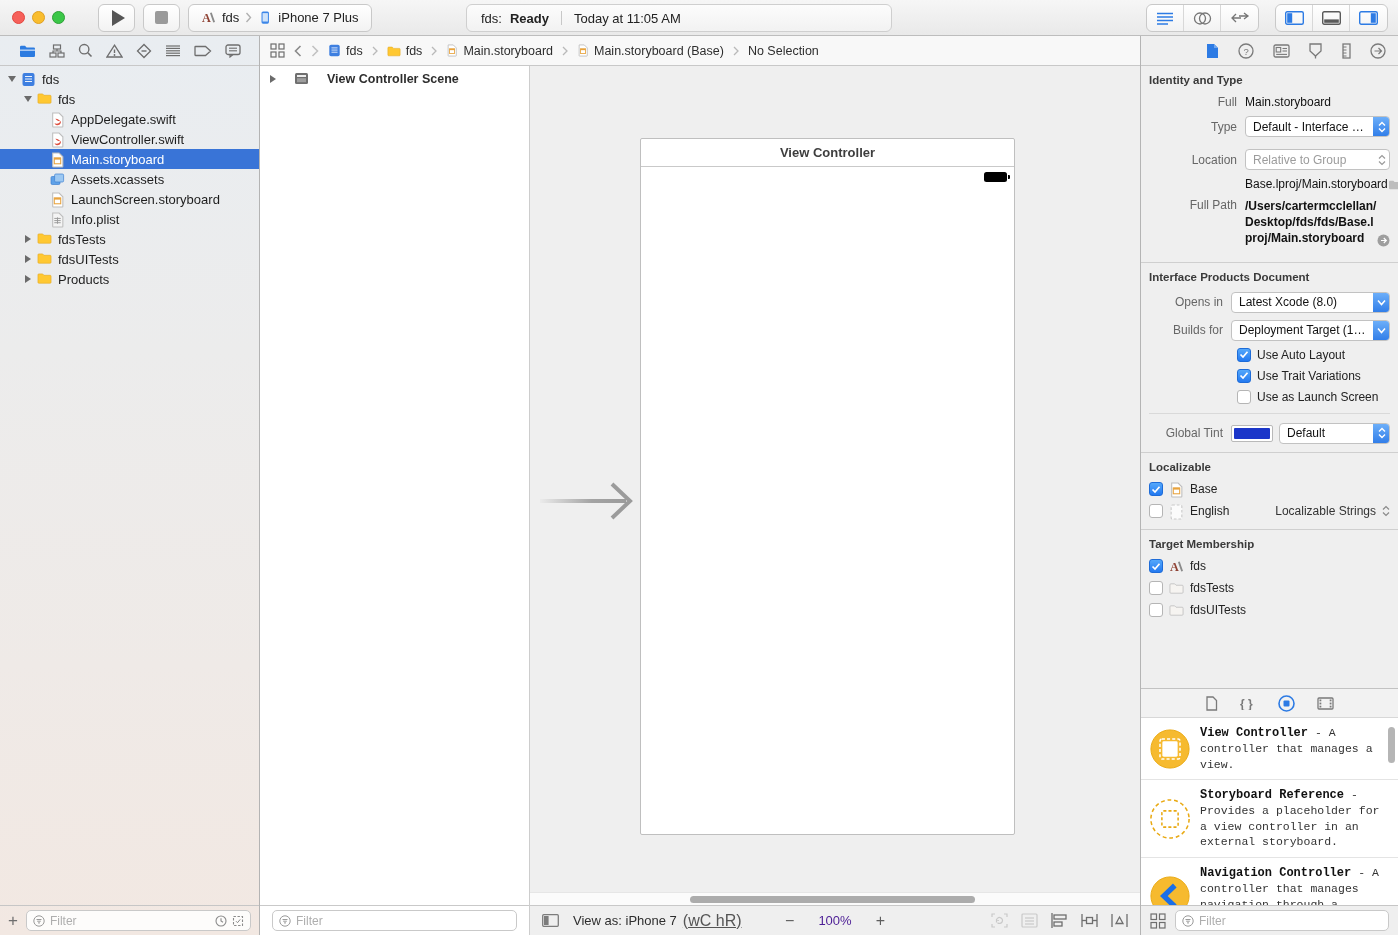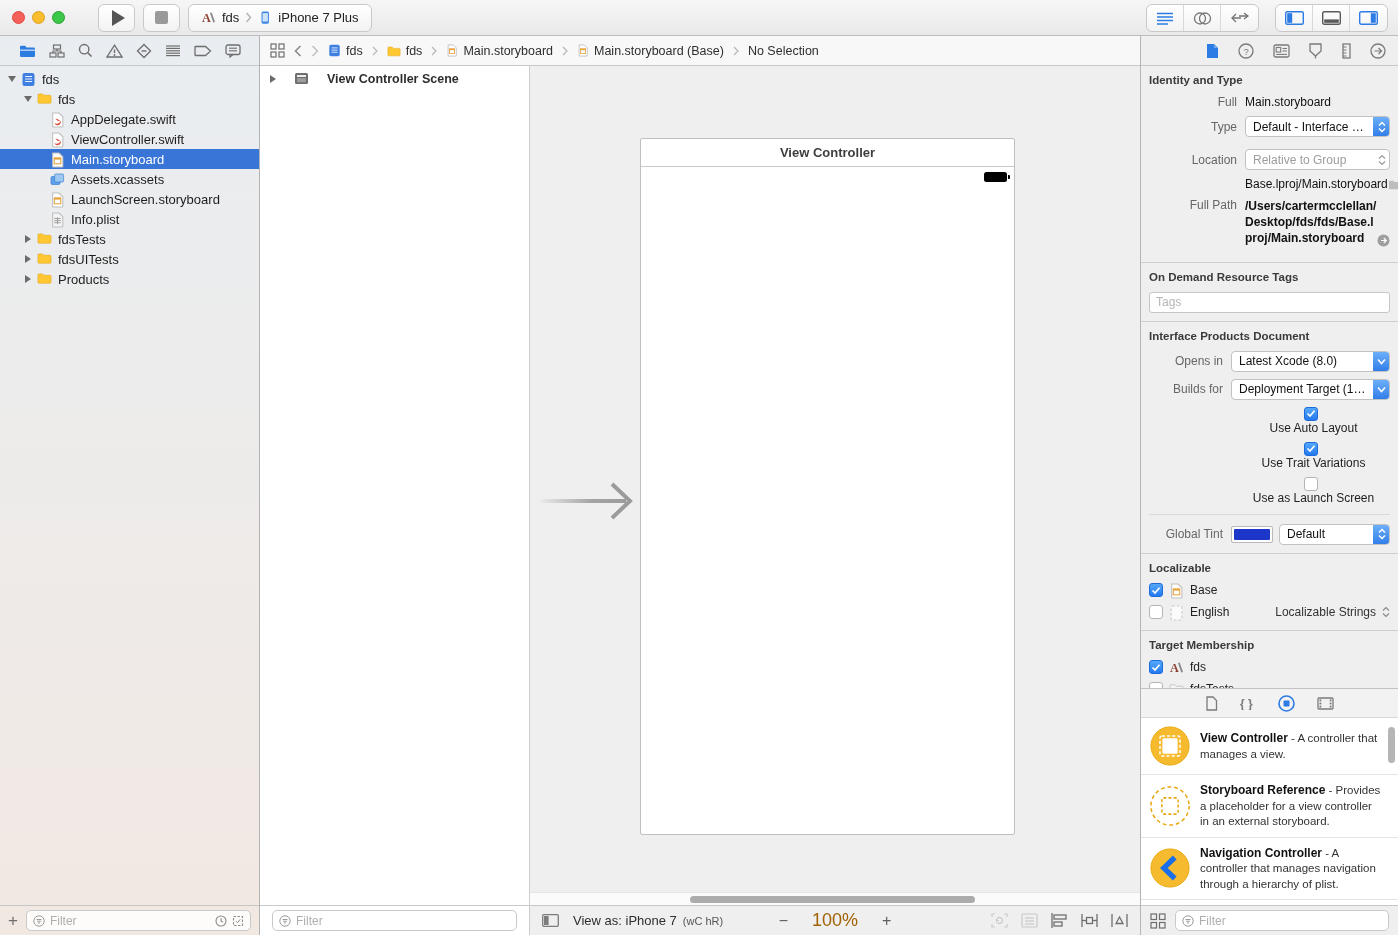--- a/index.html
+++ b/index.html
@@ -71,24 +71,24 @@
   .vc-titlebar { height:28px; border-bottom:1px solid #C9C9C9; display:flex; align-items:center; justify-content:center;
     font-weight:600; font-size:13px; color:#3E3E3E; }
   .battery { position:absolute; right:7px; top:33px; width:23px; height:10px; background:#000; border-radius:2.5px; }
   .battery::after { content:""; position:absolute; right:-3px; top:3px; width:2px; height:4px; background:#000; border-radius:0 1px 1px 0; }
   .init-arrow { position:absolute; left:10px; top:412px; }
   .scroll-strip { position:absolute; left:0; right:0; bottom:0; height:13px; background:#FBFBFB; border-top:1px solid #E6E6E6; }
   .hthumb { position:absolute; left:160px; top:3px; width:285px; height:7px; border-radius:4px; background:#ACACAC; }
   .canvas-bottom { height:30px; flex:none; border-top:1px solid #C8C8C8; background:#EFEFEF;
     display:flex; align-items:center; padding:0 12px; gap:14px; position:relative; }
   .viewas { font-size:13px; color:#2E2E2E; }
-  .traits { font-size:11px; color:#555; margin-left:-8px; }
+  .traits { font-size:16px; color:#555; margin-left:-8px;text-decoration:underline; }
   .zoom-ctrl { position:absolute; left:50%; transform:translateX(-50%); display:flex; align-items:center; gap:24px; }
   .zoom-sign { font-size:16px; color:#5E5E5E; cursor:default; }
-  .zoom-val { font-size:18px; color:#a16207; }
+  .zoom-val { font-size:13px; color:#4c1d95; }
   .constraints { margin-left:auto; display:flex; gap:13px; align-items:center; }
 
   
   .inspector { position:absolute; top:36px; left:1140px; width:258px; height:899px; border-left:1px solid #B4B4B4;
     background:#EFEFEF; display:flex; flex-direction:column; }
   .insp-tabs { height:30px; flex:none; border-bottom:1px solid #C8C8C8; display:flex; align-items:center;
     justify-content:space-between; padding:0 12px 0 64px; }
   .insp-scroll { flex:1; overflow:hidden; font-size:12px; }
   .section { padding:8px 8px 8px; }
   .section.bt { border-top:1px solid #CFCFCF; }
@@ -100,36 +100,36 @@
   .popup { position:relative; flex:1; height:21px; background:#FFF; border:1px solid #C2C2C2; border-radius:4px;
     display:flex; align-items:center; padding:0 20px 0 7px; white-space:nowrap; overflow:hidden; min-width:0; }
   .popup .ptxt { overflow:hidden; text-overflow:ellipsis; color:#111; }
   .popup.dis .ptxt { color:#9C9C9C; }
   .cap { position:absolute; right:-1px; top:-1px; bottom:-1px; width:17px; border-radius:0 4px 4px 0;
     background:linear-gradient(#6FB1FA,#2F7CE8); display:flex; align-items:center; justify-content:center; }
   .stepper-gray { position:absolute; right:3px; top:0; bottom:0; display:flex; align-items:center; }
   .cb { width:14px; height:14px; border-radius:3px; flex:none; margin-right:6px;
     background:#FFF; border:1px solid #B5B5B5; display:flex; align-items:center; justify-content:center; }
   .cb.on { background:linear-gradient(#54A8FB,#2379F0); border:1px solid #1E6CD8; }
-  .indent88 { margin-left:88px;flex-direction:column; }
+  .indent88 { margin-left:88px; }
   .subdiv { height:1px; background:#D9D9D9; margin:9px 0 9px; }
   .swatch { width:42px; height:17px; background:#FFF; border:1px solid #B9B9B9; border-radius:2px; padding:2px; margin-right:6px; flex:none; }
   .swatch > div { width:100%; height:100%; background:#1B36C9; border-radius:1px; }
   .tagsinput { width:100%; height:21px; background:#FFF; border:1px solid #C6C6C6; border-radius:3px; padding:0 6px; font-size:12px; outline:none; color:#333; }
   .tagsinput::placeholder { color:#B6B6B6; }
   .mini-ic { width:15px; height:15px; flex:none; margin-right:6px; }
   .fullpath { color:#111; width:132px; word-break:break-all; line-height:1.35;font-weight:bold; }
 
   
   .lib-tabs { height:30px; flex:none; border-top:1px solid #C2C2C2; border-bottom:1px solid #D8D8D8;
     background:#F2F2F2; display:flex; align-items:center; justify-content:center; gap:22px; }
   .lib-list { height:187px; flex:none; background:#FFF; overflow:hidden; position:relative; }
   .lib-item { display:flex; align-items:center; gap:9px; padding:7px 14px 7px 8px; border-bottom:1px solid #E4E4E4; }
   .lib-ic { width:42px; height:42px; flex:none; }
-  .lib-text { font-size:11.5px; line-height:1.35; color:#333; }
+  .lib-text { font-size:11.5px; line-height:1.35; color:#333;font-family:Liberation Mono, monospace; }
   .lib-name { font-weight:700; font-size:12px; color:#111; }
   .lib-thumb { position:absolute; right:3px; top:9px; width:7px; height:36px; border-radius:4px; background:#B5B5B5; }
   .lib-bottom { height:30px; flex:none; border-top:1px solid #C6C6C6; background:#EFEFEF; display:flex; align-items:center; gap:9px; padding:0 9px; }
   .lib-bottom .filter-field { background:#FFF; }
 </style>
 </head>
 <body>
 
 <div id="window">
 
@@ -158,20 +158,26 @@
             <path d="M1.5 1 L5.5 5.5 L1.5 10" stroke="#B0B0B0" stroke-width="1.4" fill="none"></path>
           </svg>
         </span>
       <span>
         <svg width="14" height="15" viewBox="0 0 16 16">
             <rect x="4" y="1" width="8.5" height="14" rx="1.8" fill="#3C86E8"></rect>
             <rect x="5.2" y="3" width="6.1" height="9.6" fill="#CFE3FA"></rect>
           </svg>
       </span>
       <span>iPhone 7 Plus</span>
+    </div>
+    <div class="status">
+      <span>fds:</span>
+      <span style="font-weight:700">Ready</span>
+      <span class="vdiv"></span>
+      <span>Today at 11:05 AM</span>
     </div>
     <div class="tb-right">
       <div class="seg">
         <button class="sbtn">
           <span>
               <svg width="18" height="13" viewBox="0 0 18 13">
                 <g stroke="#2D7BE4" stroke-width="1.6">
                   <line x1="1" y1="1.5" x2="17" y2="1.5"></line>
                   <line x1="1" y1="5" x2="17" y2="5"></line>
                   <line x1="1" y1="8.5" x2="17" y2="8.5"></line>
@@ -748,24 +754,20 @@
           <span class="fullpath">/Users/cartermcclellan/Desktop/fds/fds/Base.lproj/Main.storyboard</span>
           <span style="margin-left:auto;align-self:flex-end">
               <svg width="13" height="13" viewBox="0 0 13 13">
                 <circle cx="6.5" cy="6.5" r="6" fill="#9E9E9E"></circle>
                 <path d="M4 6.5 L9 6.5 M6.8 4 L9.3 6.5 L6.8 9" stroke="#fff" stroke-width="1.2" fill="none"></path>
               </svg>
             </span>
         </div>
       </div>
 
-      <div class="section bt">
-        <div class="sec-h">On Demand Resource Tags</div>
-        <input class="tagsinput" type="text" placeholder="Tags" style="">
-      </div>
 
       <div class="section bt">
         <div class="sec-h">Interface Products Document</div>
         <div class="irow">
           <span class="ilbl2">Opens in</span>
           <div class="popup">
             <span class="ptxt">Latest Xcode (8.0)</span>
             <span class="cap">
                 <svg width="9" height="7" viewBox="0 0 9 7">
                   <path d="M1 1.5 L4.5 5.5 L8 1.5" stroke="#fff" stroke-width="1.5" fill="none"></path>

